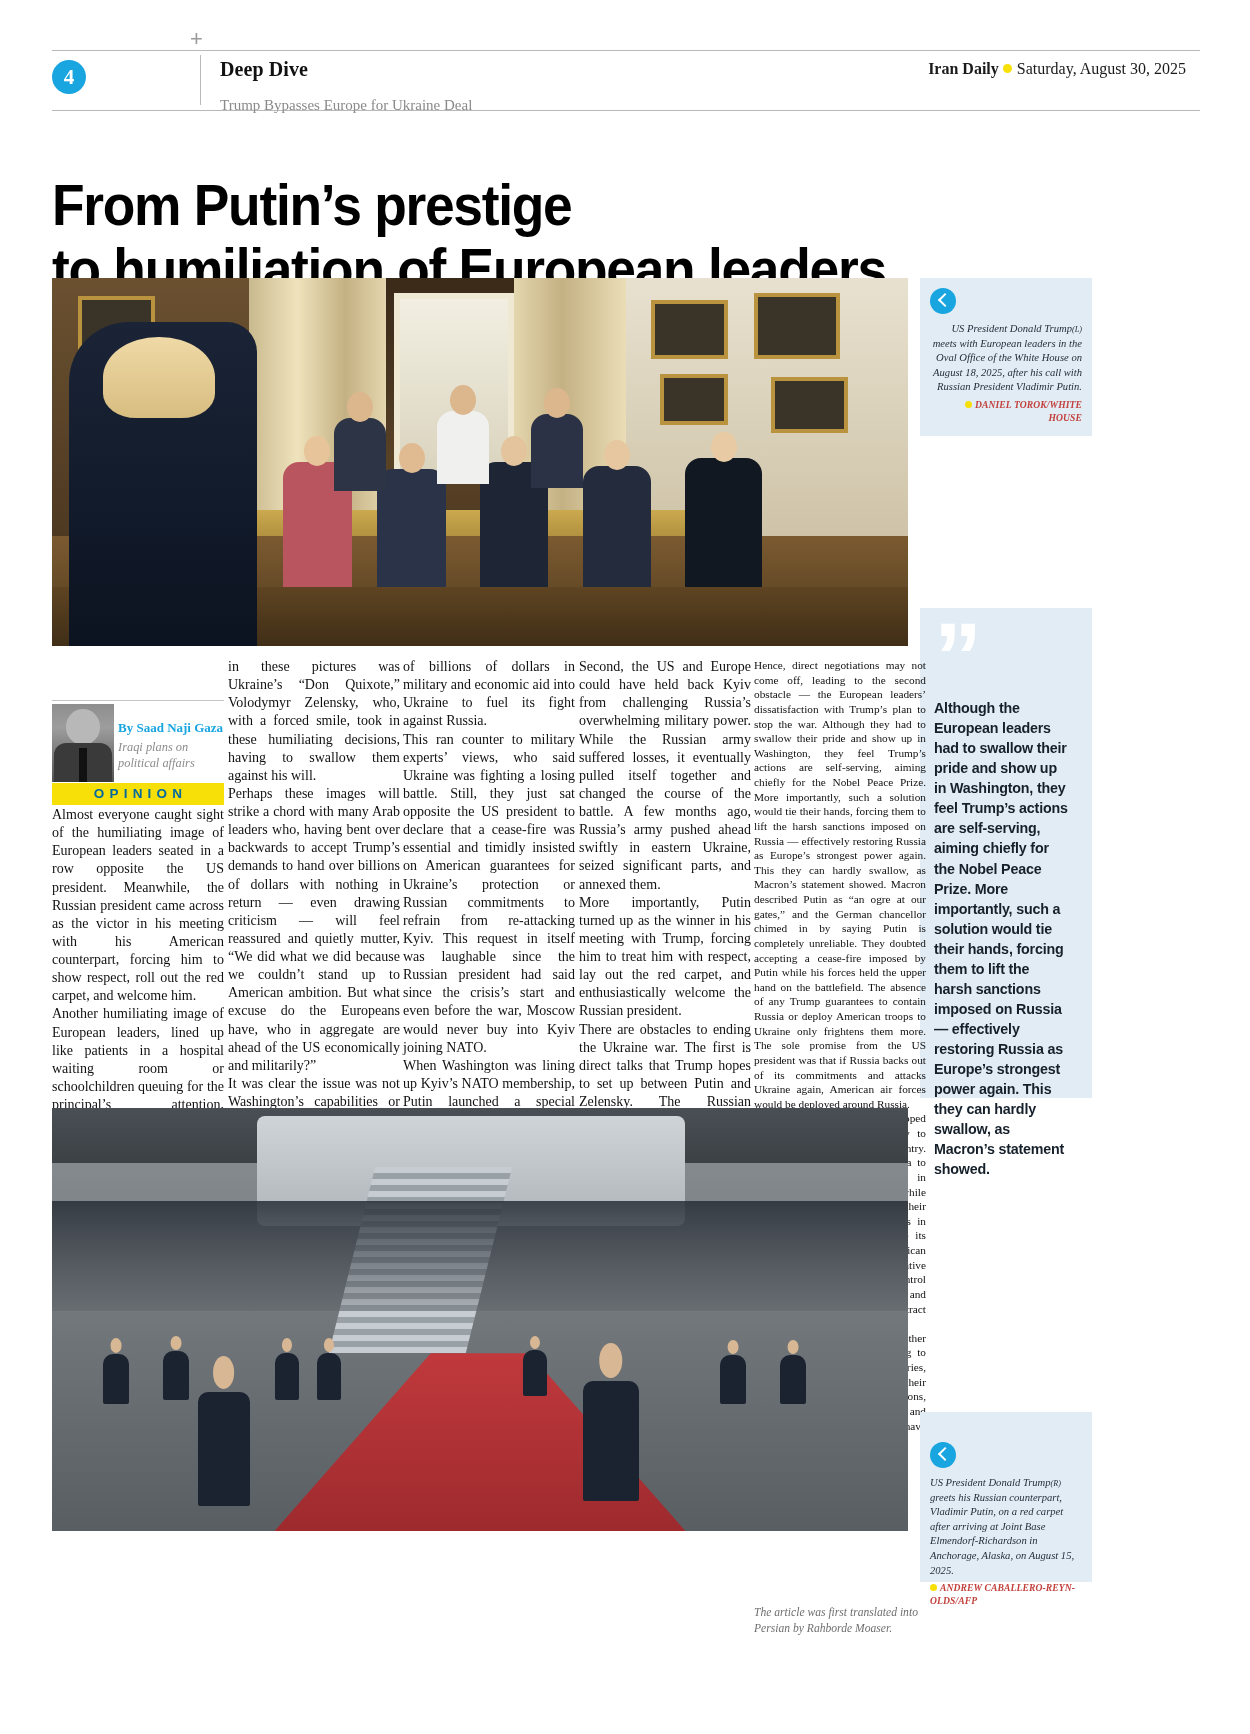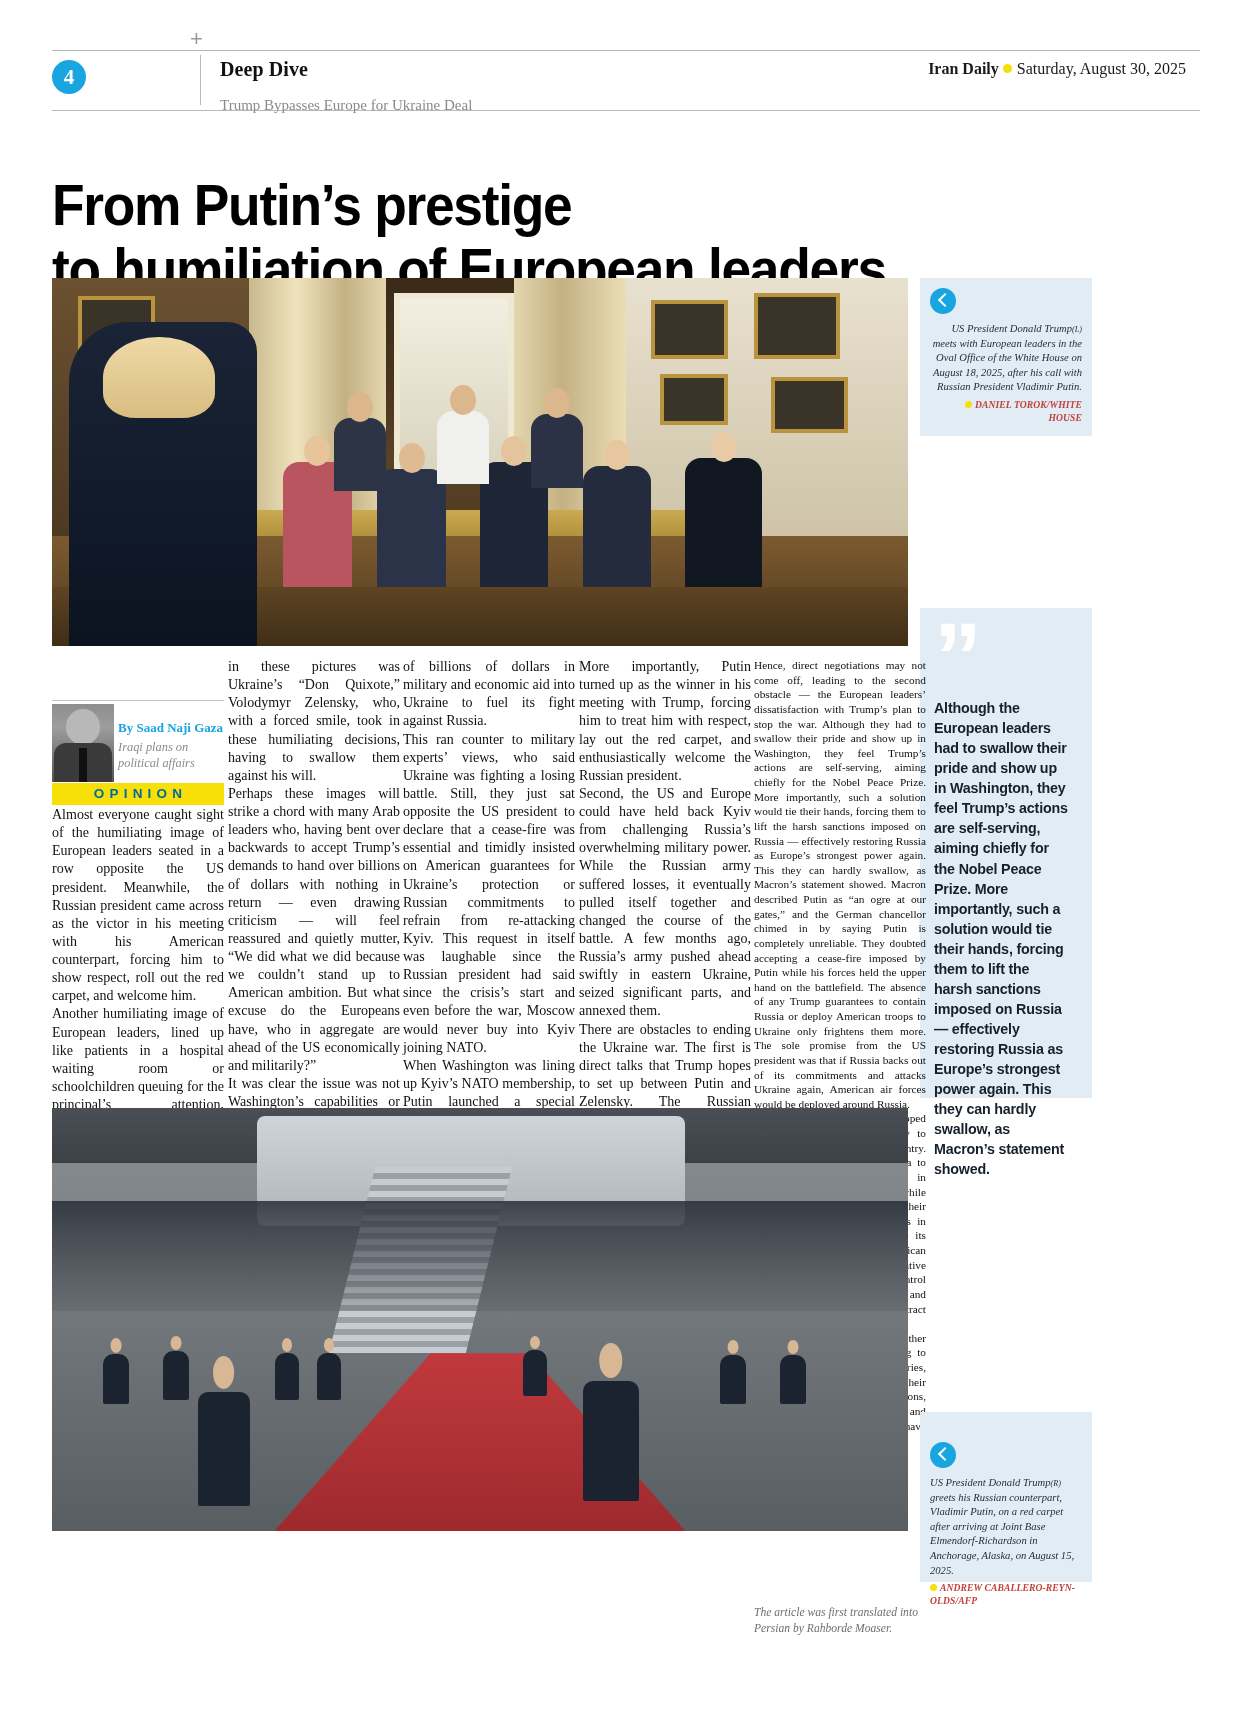--- a/index.html
+++ b/index.html
@@ -348,22 +348,22 @@
       <p>It was clear the issue was not Washington’s capabilities or needs, but the Europeans’ willingness to bow down and submit — especially regarding the French president, who, since Trump came to power, had tried to show defiance, particularly by recognizing Palestine and condemning the massacres of the devastating war on Gaza. European leaders pushed back when Trump announced efforts for a cease-fire in Ukraine that requires Kyiv to cede territories taken by Russian forces, and instead poured hundreds</p>
     </div>
   <div class="col col3">
       <p>of billions of dollars in military and economic aid into Ukraine to fuel its fight against Russia.</p>
       <p>This ran counter to military experts’ views, who said Ukraine was fighting a losing battle. Still, they just sat opposite the US president to declare that a cease-fire was essential and timidly insisted on American guarantees for Ukraine’s protection or Russian commitments to refrain from re-attacking Kyiv. This request in itself was laughable since the Russian president had said since the crisis’s start and even before the war, Moscow would never buy into Kyiv joining NATO.</p>
       <p>When Washington was lining up Kyiv’s NATO membership, Putin launched a special military operation. The endgame was that everyone, including Zelensky, took on board Putin’s condition and, after enormous human and material losses, had to call it quits on their adventure, accepting the loss of a fifth of Ukraine’s land and permanently writing off Crimea’s return.</p>
       <p>This war exemplified the political foolishness of the Americans, Europeans, and Ukrainians:</p>
       <p>First, preventing it would have only called for a simple pledge from Ukraine not to join NATO.</p>
     </div>
   <div class="col col4">
+      <p>Second, the US and Europe could have held back Kyiv from challenging Russia’s overwhelming military power. While the Russian army suffered losses, it eventually pulled itself together and changed the course of the battle. A few months ago, Russia’s army pushed ahead swiftly in eastern Ukraine, seized significant parts, and annexed them.</p>
       <p>More importantly, Putin turned up as the winner in his meeting with Trump, forcing him to treat him with respect, lay out the red carpet, and enthusiastically welcome the Russian president.</p>
-      <p>Second, the US and Europe could have held back Kyiv from challenging Russia’s overwhelming military power. While the Russian army suffered losses, it eventually pulled itself together and changed the course of the battle. A few months ago, Russia’s army pushed ahead swiftly in eastern Ukraine, seized significant parts, and annexed them.</p>
       <p>There are obstacles to ending the Ukraine war. The first is direct talks that Trump hopes to set up between Putin and Zelensky. The Russian president verbally promised to sit at the table with his Ukrainian counterpart; However, Russian Foreign Minister Sergey Lavrov quickly dampened expectations, saying the process had to be gradual, with preliminary expert committees hammering out final agreements first.</p>
       <p>It’s also reported that Putin told his American counterpart he was willing to host Zelensky in Moscow for talks — a move Zelensky might shy away from in fear of Ukrainian public backlash, ques-</p>
     </div>
   <div class="col col5">
       <p>Hence, direct negotiations may not come off, leading to the second obstacle — the European leaders’ dissatisfaction with Trump’s plan to stop the war. Although they had to swallow their pride and show up in Washington, they feel Trump’s actions are self-serving, aiming chiefly for the Nobel Peace Prize. More importantly, such a solution would tie their hands, forcing them to lift the harsh sanctions imposed on Russia — effectively restoring Russia as Europe’s strongest power again. This they can hardly swallow, as Macron’s statement showed. Macron described Putin as “an ogre at our gates,” and the German chancellor chimed in by saying Putin is completely unreliable. They doubted accepting a cease-fire imposed by Putin while his forces held the upper hand on the battlefield. The absence of any Trump guarantees to contain Russia or deploy American troops to Ukraine only frightens them more. The sole promise from the US president was that if Russia backs out of its commitments and attacks Ukraine again, American air forces would be deployed around Russia.</p>
       <p>Yes, the Russian president has nipped in the bud a major conspiracy to weaken and subjugate his country. The stage is now set for Russia to reclaim its dominant position in Europe and the world, while European strategists will rack their brains to find new weak points in Russia to throw a wrench into its security. As for the American president, he has closed a lucrative deal, the first fruit of which is control over Ukraine’s precious metals and the latest, a new $90 billion contract for American weapons.</p>
       <p>The Ukraine war is yet another example of major powers trying to take advantage of smaller countries, or rather, the willingness of their leaders to tear apart their nations, exposing their people to death and displacement to serve plans they have no stake in.</p>
     </div>
 </div>
 

